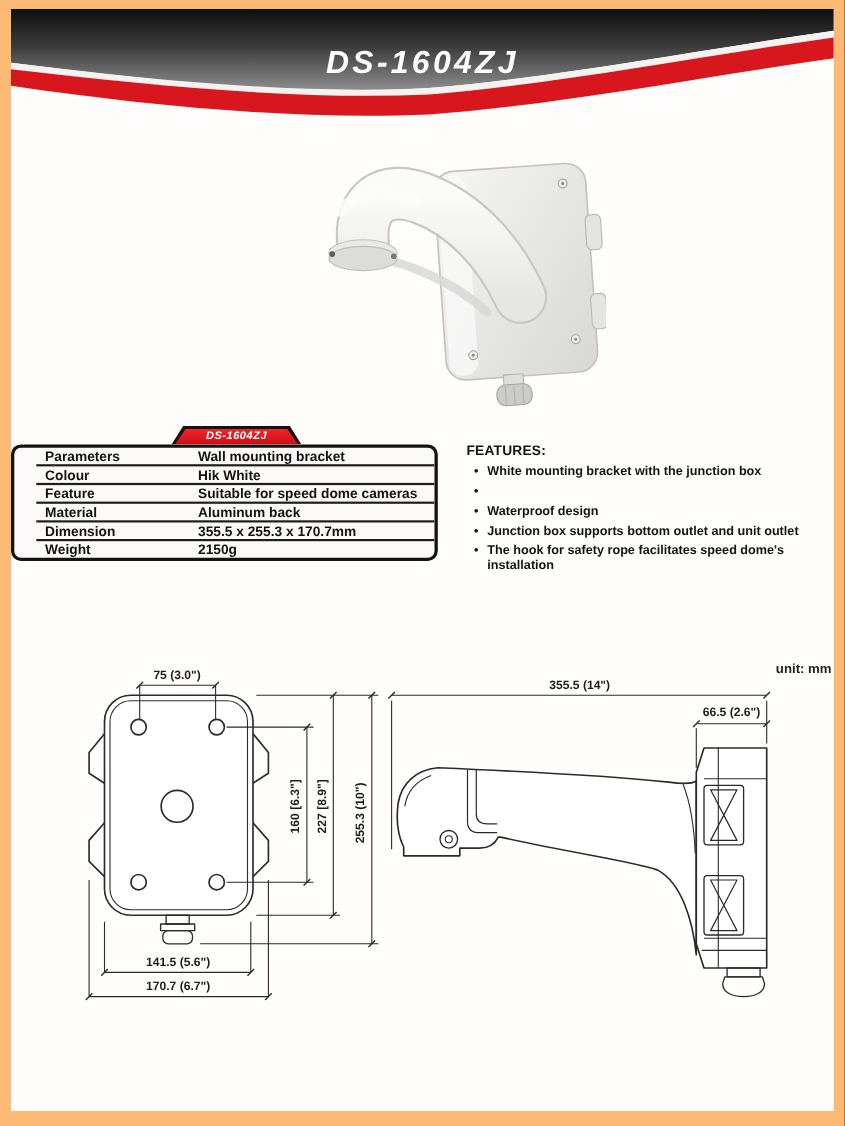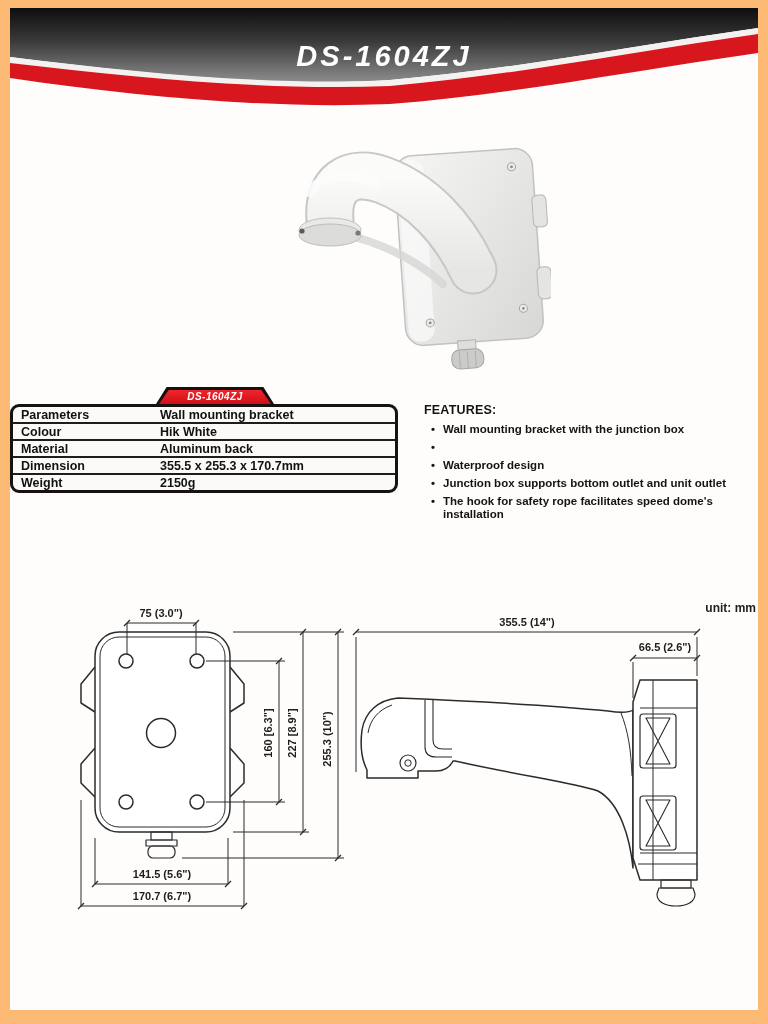--- a/index.html
+++ b/index.html
@@ -21,21 +21,21 @@
             display:flex;align-items:center;justify-content:center;
             color:#fff;font-weight:bold;font-style:italic;font-size:10px;letter-spacing:.5px;}
 
   
   .spec-table{position:absolute;left:10px;top:404px;width:382px;background:#fbfaf9;
               border:3px solid #17120f;border-radius:9px;overflow:hidden;}
   .spec-header{height:17px;background:linear-gradient(#f1232b,#d01017);display:flex;align-items:center;
                padding-left:9px;color:#fff;font-weight:bold;font-style:italic;font-size:12.5px;
                border-bottom:2px solid #17120f;letter-spacing:.5px;}
   .spec-row{display:flex;align-items:center;height:15px;border-bottom:2px solid #221c19;
-            font-weight:bold;font-size:12.5px;color:#121212;}
+            font-weight:bold;font-size:12.5px;color:#121212;margin-left:20px;}
   .spec-row:last-child{border-bottom:none;}
   .spec-label{width:139px;padding-left:8px;flex:none;}
   .spec-value{flex:1;}
 
   
   .features{position:absolute;left:424px;top:403px;width:336px;color:#141414;}
   .features-heading{font-weight:bold;font-size:12.5px;margin-bottom:6px;letter-spacing:.2px;}
   .feat-item{display:flex;font-weight:bold;font-size:11.5px;line-height:13px;margin-bottom:5px;}
   .feat-bullet{flex:none;width:12px;margin-left:7px;}
 
@@ -123,38 +123,42 @@
   <div class="spec-table">
     <div class="spec-row">
       <div class="spec-label">Parameters</div>
       <div class="spec-value">Wall mounting bracket</div>
     </div>
     <div class="spec-row">
       <div class="spec-label">Colour</div>
       <div class="spec-value">Hik White</div>
     </div>
     <div class="spec-row">
+      <div class="spec-label">Feature</div>
+      <div class="spec-value">Suitable for speed dome cameras</div>
+    </div>
+    <div class="spec-row">
       <div class="spec-label">Material</div>
       <div class="spec-value">Aluminum back</div>
     </div>
     <div class="spec-row">
       <div class="spec-label">Dimension</div>
       <div class="spec-value">355.5 x 255.3 x 170.7mm</div>
     </div>
     <div class="spec-row">
       <div class="spec-label">Weight</div>
       <div class="spec-value">2150g</div>
     </div>
   </div>
 
   <div class="features">
     <div class="features-heading">FEATURES:</div>
     <div class="feat-item">
       <span class="feat-bullet">•</span>
-      <span>Wall mounting bracket with the junction box</span>
+      <span>White mounting bracket with the junction box</span>
     </div>
     <div class="feat-item">
       <span class="feat-bullet">•</span>
     </div>
     <div class="feat-item">
       <span class="feat-bullet">•</span>
       <span>Waterproof design</span>
     </div>
     <div class="feat-item">
       <span class="feat-bullet">•</span>

